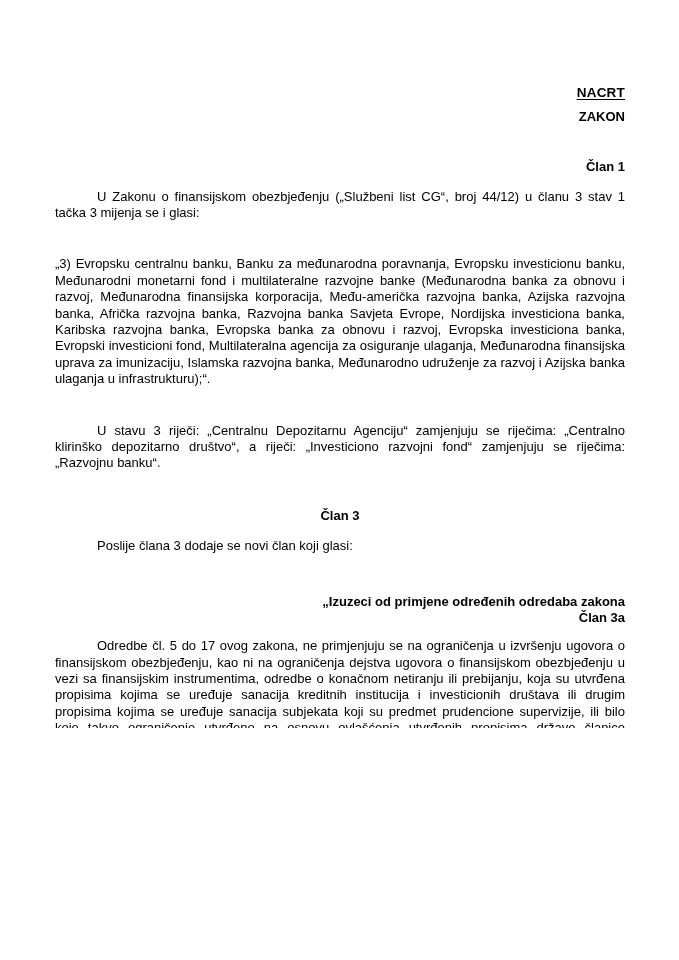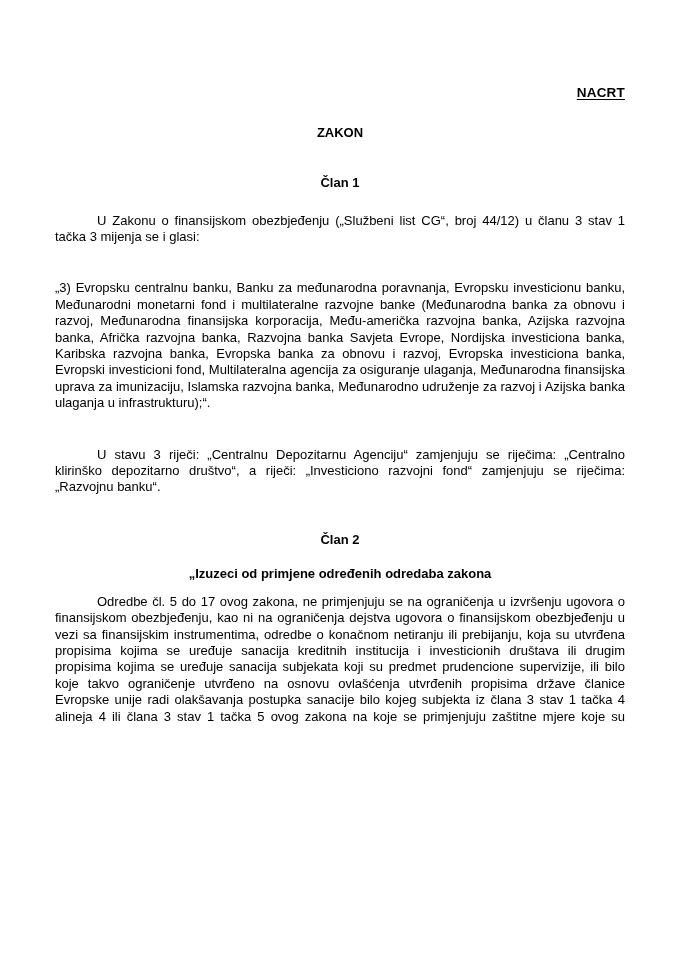--- a/index.html
+++ b/index.html
@@ -35,67 +35,67 @@
     padding-top: 86px;
     line-height: 1;
   }
   .draft-stamp .u {
     text-decoration: underline;
     text-underline-offset: 2px;
   }
 
   
   .doc-title {
-    text-align: center;
+    text-align: right;
     font-size: 13px;
     font-weight: bold;
     line-height: 16px;
-    margin-top: 25px;
+    margin-top: 9px;
   }
   .doc-subtitle {
     text-align: center;
     font-size: 13px;
     font-weight: bold;
     line-height: 18px;
     margin-top: 23px;
   }
   .doc-subtitle .line {
     display: block;
   }
 
   
   .article-heading {
     text-align: center;
     font-size: 13px;
     font-weight: bold;
     line-height: 16px;
   }
-  .article-heading.first { margin-top: 34px; }
+  .article-heading.first { margin-top: 34px; text-align: right; }
   .article-heading.second { margin-top: 36px; }
 
   .section-heading {
-    text-align: center;
+    text-align: right;
     font-size: 13px;
     font-weight: bold;
     line-height: 16px;
-    margin-top: 18px;
+    margin-top: 40px;
   }
   .section-heading .line { display: block; }
 
   
   p.body {
     font-size: 13px;
     line-height: 16.4px;
     text-align: justify;
     text-justify: inter-word;
     margin: 0;
     hyphens: none;
   }
   p.body.indent { text-indent: 42px; }
-  p.body.gap-lg { margin-top: 22px; }
+  p.body.gap-lg { margin-top: 14px; }
   p.body.gap-md { margin-top: 35px; }
   p.body.gap-sm { margin-top: 12px; }
   p.body.noindent { text-indent: 0; }
 </style>
 </head>
 <body>
 
 <div class="page">
   <div class="content">
 
@@ -107,23 +107,25 @@
 
 
     <div class="article-heading first">Član 1</div>
 
     <p class="body indent gap-lg">U Zakonu o finansijskom obezbjeđenju („Službeni list CG“, broj 44/12) u članu 3 stav 1 tačka 3 mijenja se i glasi:</p>
 
     <p class="body noindent gap-md">„3) Evropsku centralnu banku, Banku za međunarodna poravnanja, Evropsku investicionu banku, Međunarodni monetarni fond i multilateralne razvojne banke (Međunarodna banka za obnovu i razvoj, Međunarodna finansijska korporacija, Među-američka razvojna banka, Azijska razvojna banka, Afrička razvojna banka, Razvojna banka Savjeta Evrope, Nordijska investiciona banka, Karibska razvojna banka, Evropska banka za obnovu i razvoj, Evropska investiciona banka, Evropski investicioni fond, Multilateralna agencija za osiguranje ulaganja, Međunarodna finansijska uprava za imunizaciju, Islamska razvojna banka, Međunarodno udruženje za razvoj i Azijska banka ulaganja u infrastrukturu);“.</p>
 
     <p class="body indent gap-md">U stavu 3 riječi: „Centralnu Depozitarnu Agenciju“ zamjenjuju se riječima: „Centralno klirinško depozitarno društvo“, a riječi: „Investiciono razvojni fond“ zamjenjuju se riječima: „Razvojnu banku“.</p>
 
-    <div class="article-heading second">Član 2</div>
+    <div class="article-heading second">Član 3</div>
 
+    <p class="body indent gap-lg">Poslije člana 3 dodaje se novi član koji glasi:</p>
 
     <div class="section-heading">
       <span class="line">„Izuzeci od primjene određenih odredaba zakona</span>
+      <span class="line">Član 3a</span>
     </div>
 
     <p class="body indent gap-sm">Odredbe čl. 5 do 17 ovog zakona, ne primjenjuju se na ograničenja u izvršenju ugovora o finansijskom obezbjeđenju, kao ni na ograničenja dejstva ugovora o finansijskom obezbjeđenju u vezi sa finansijskim instrumentima, odredbe o konačnom netiranju ili prebijanju, koja su utvrđena propisima kojima se uređuje sanacija kreditnih institucija i investicionih društava ili drugim propisima kojima se uređuje sanacija subjekata koji su predmet prudencione supervizije, ili bilo koje takvo ograničenje utvrđeno na osnovu ovlašćenja utvrđenih propisima države članice Evropske unije radi olakšavanja postupka sanacije bilo kojeg subjekta iz člana 3 stav 1 tačka 4 alineja 4 ili člana 3 stav 1 tačka 5 ovog zakona na koje se primjenjuju zaštitne mjere koje su najmanje jednakovrijedne mjerama iz zakona kojim se uređuje sanacija kreditnih institucija ili investicionih društava.“</p>
 
   </div>
 </div>
 
 </body></html>

